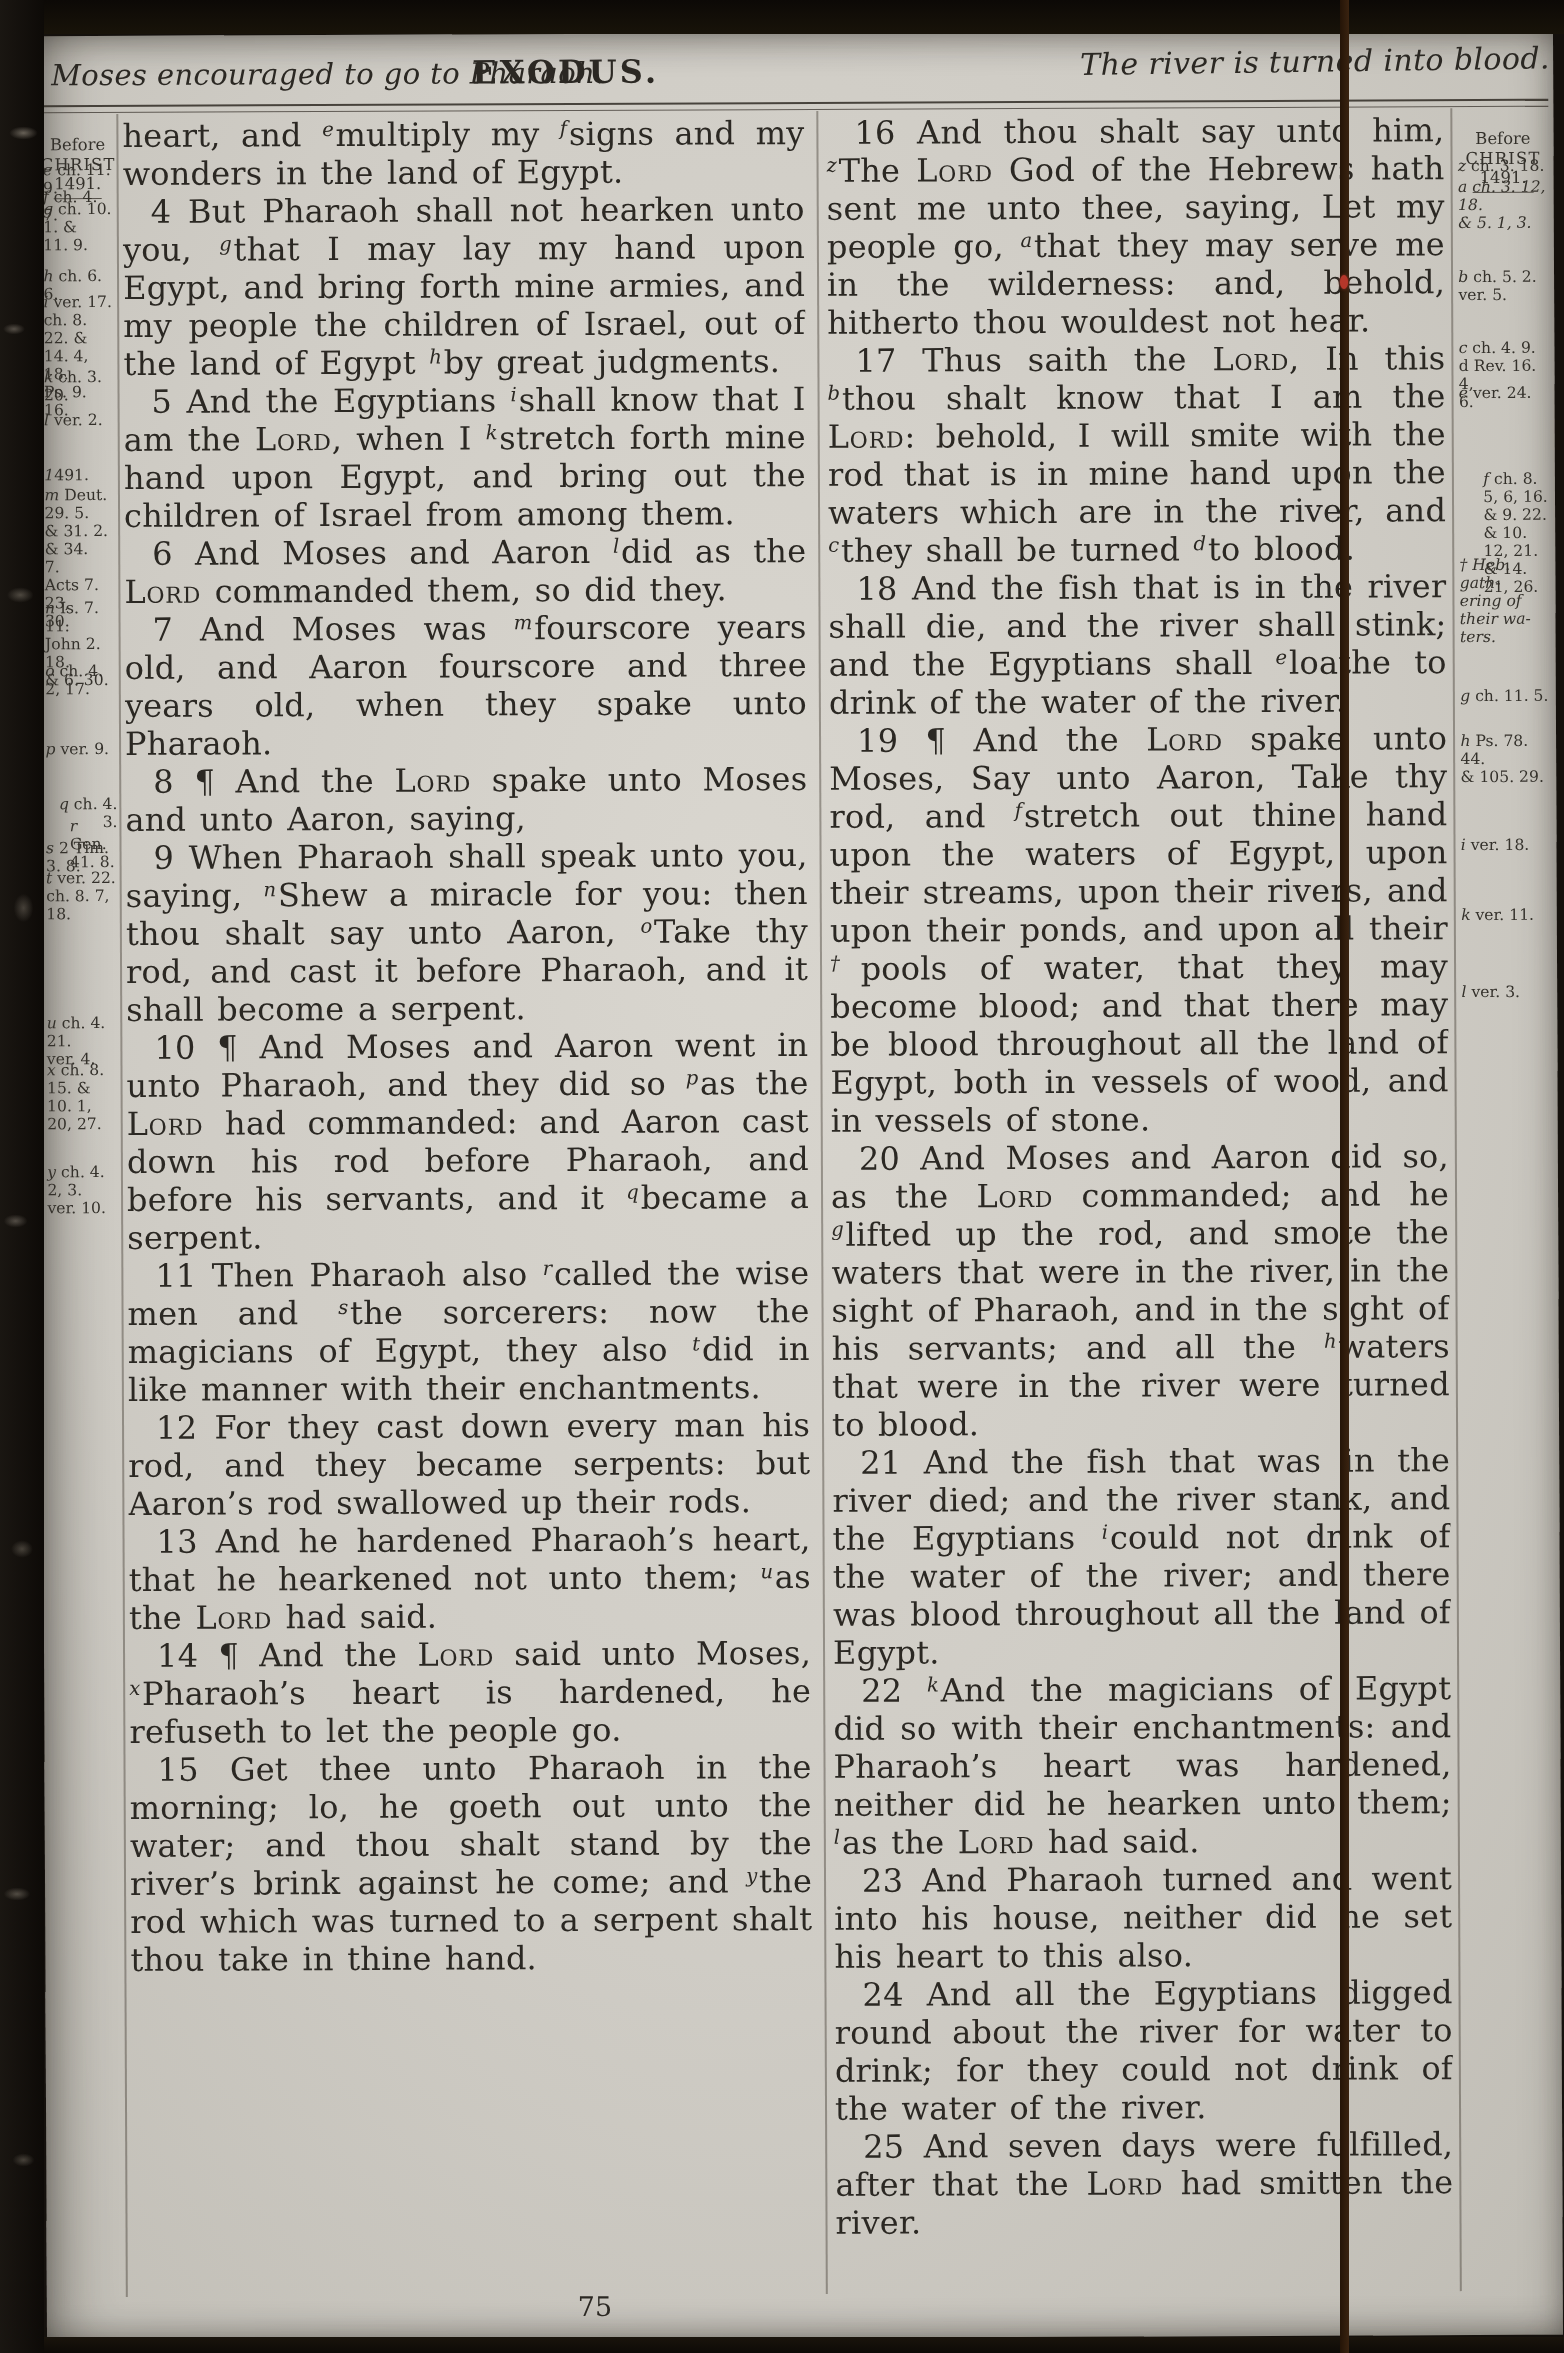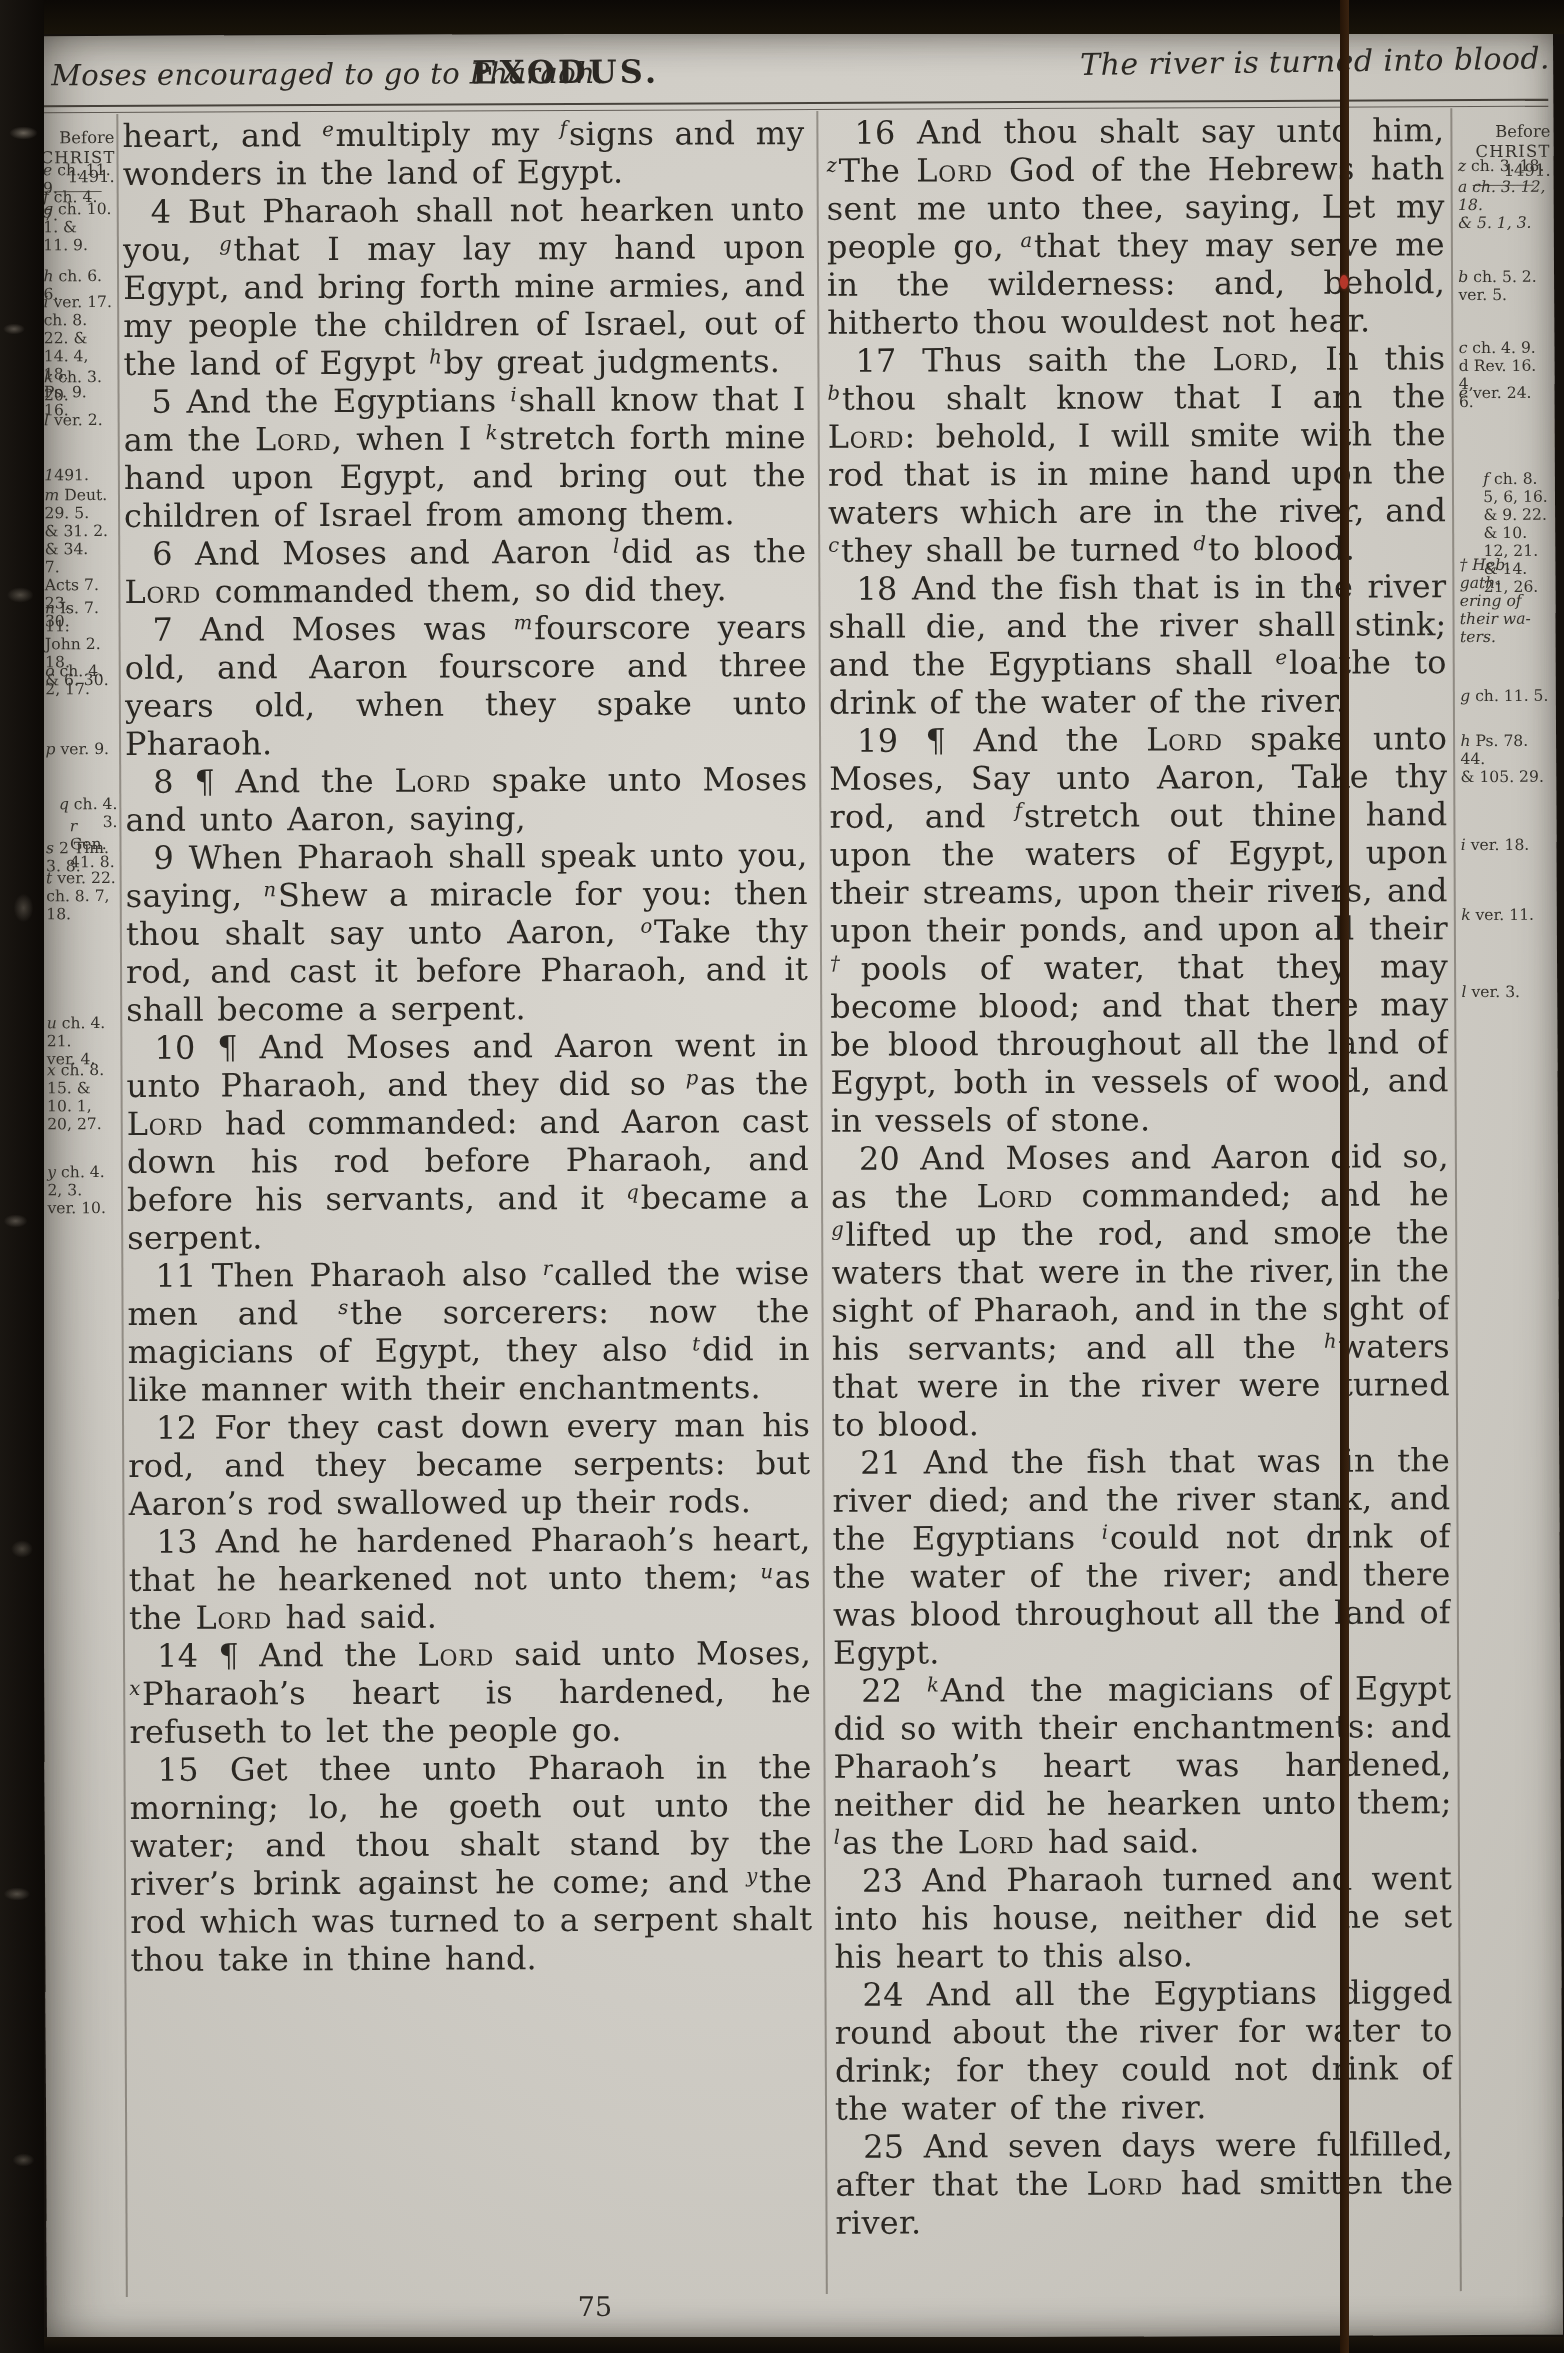--- a/index.html
+++ b/index.html
@@ -45,21 +45,21 @@
     border-top:2.3px solid rgba(48,43,36,.85);border-bottom:0.8px solid rgba(48,43,36,.7);}
 
   
   .text-area{position:absolute;left:0;top:78px;bottom:20.3px;width:100%;}
   .vrule{position:absolute;top:0;bottom:23.5px;width:1.6px;background:rgba(70,64,55,.45);}
   .vr1{left:79px;} .vr2{left:779px;} .vr3{left:1413px;}
 
   .margin{position:absolute;top:0;bottom:0;font-size:15.6px;line-height:18px;color:#34312b;}
   .margin-l{left:3.1px;width:74px;}
   .margin-r{left:1418px;width:95px;}
-  .mhead{text-align:right;font-size:16.4px;line-height:19.6px;padding-top:14px;}
+  .mhead{text-align:center;font-size:16.4px;line-height:19.6px;padding-top:21px;}
   .mhead div:nth-child(2){letter-spacing:1.2px;}
   .mrule{width:64%;margin:3.9px auto 0;border-top:1.6px solid rgba(48,43,36,.75);}
   .mref{position:absolute;left:2.3px;right:0;}
   .mref div:first-child::first-letter{font-style:italic;}
   .mref.it{font-style:italic;}
 
   .col{position:absolute;top:0;bottom:0;overflow:hidden;font-size:32px;line-height:38px;
     text-align:justify;word-spacing:3.1px;letter-spacing:0.2px;}
   .col-l{left:85px;width:682px;padding-top:3.1px;}
   .col-r{left:789px;width:618px;padding-top:3.1px;}

